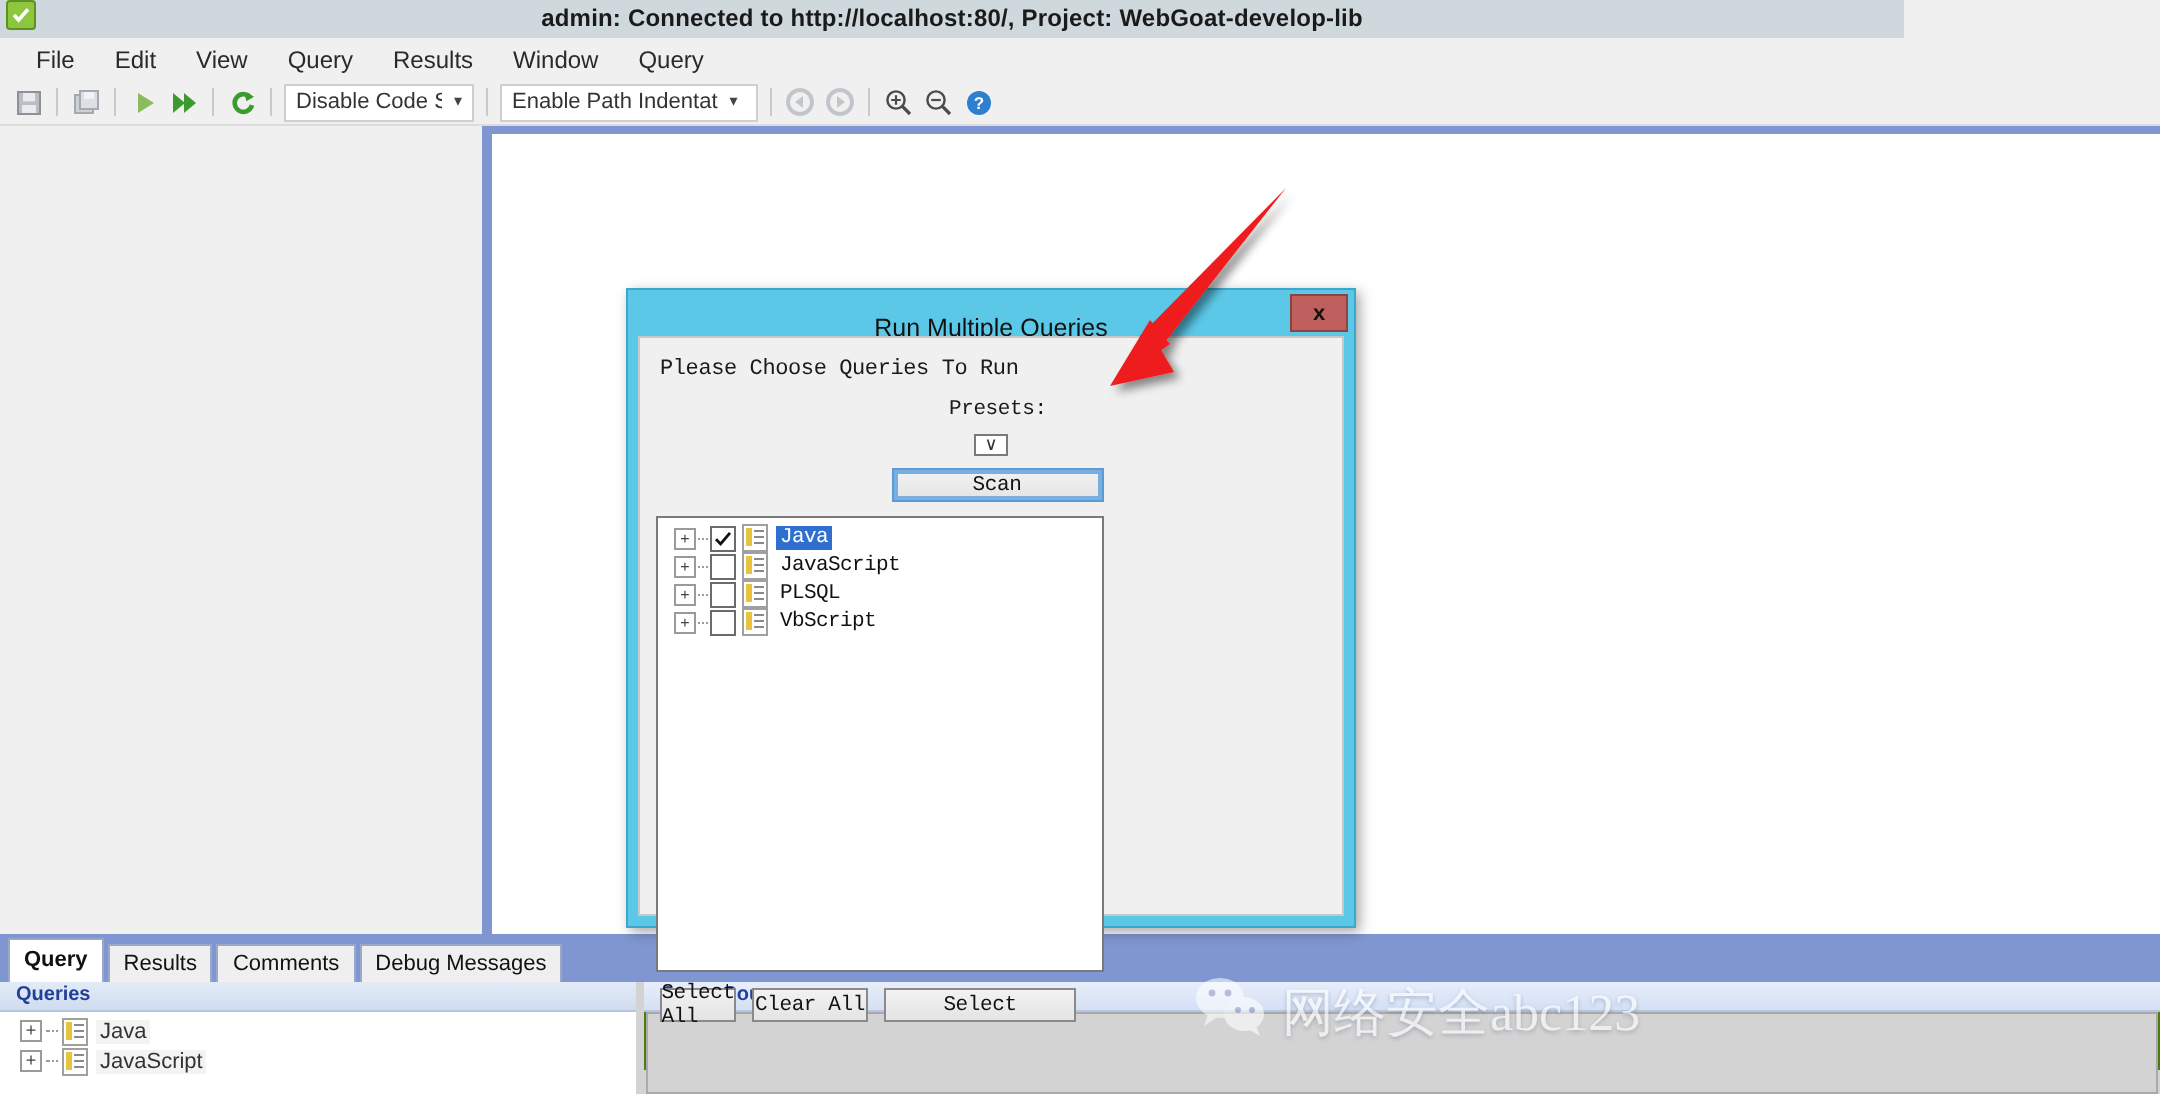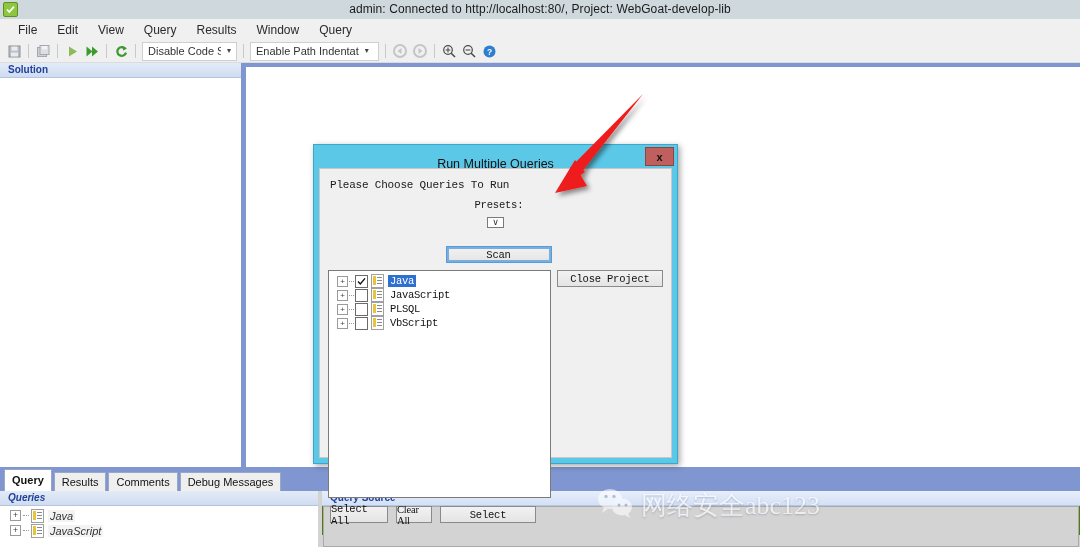--- a/index.html
+++ b/index.html
@@ -6,24 +6,24 @@
   body{
     width:1080px;height:547px;overflow:hidden;position:relative;
     font-family:"Liberation Sans",sans-serif;
     background:#ffffff;
     -webkit-font-smoothing:antialiased;
   }
   .app{position:absolute;inset:0;background:#f0f0f0;}
 
   
   .titlebar{
-    position:absolute;left:0;top:0;width:1080px;height:19px;
+    position:absolute;left:0;top:0;width:952px;height:19px;
     background:#cfd9dd;
     border-bottom:1px solid #b9c4c9;
-    display:flex;align-items:center;
+    display:flex;align-items:flex-start;font-weight:bold;
   }
   .app-icon{
     width:13px;height:13px;margin-left:3px;
     background:#8dc63f;border:1px solid #5e9220;border-radius:2px;
     display:flex;align-items:center;justify-content:center;
   }
   .app-icon svg{display:block;}
   .title-text{
     position:absolute;left:0;right:0;text-align:center;
     font-size:12px;color:#1a1a1a;line-height:19px;
@@ -96,21 +96,21 @@
   .btab.active{
     background:#ffffff;font-weight:bold;height:21px;line-height:21px;
   }
 
   
   .bottom-area{
     position:absolute;left:0;top:491px;width:1080px;height:56px;
     background:#d3d3d3;
   }
   .queries-pane{
-    position:absolute;left:0;top:0;width:318px;height:56px;background:#fff;font-style:italic;
+    position:absolute;left:0;top:0;width:318px;height:56px;background:#fff;
   }
   .qp-header{
     height:14px;background:linear-gradient(to bottom,#e3ebf7 0%,#cfdcf0 100%);
     border-bottom:1px solid #b6c6e0;
     font-size:10px;font-weight:bold;color:#21409a;padding-left:8px;line-height:14px;
   }
   .qp-body{background:#ffffff;height:42px;position:relative;padding-top:2px;}
   .tree-row{display:flex;align-items:center;height:15px;padding-left:10px;font-size:11px;color:#333;}
   .expander{
     width:9px;height:9px;border:1px solid #9a9a9a;background:#fff;
@@ -190,21 +190,21 @@
   }
   .preset-combo .carrow{font-size:9px;color:#333;line-height:1;}
   .btn{
     background:linear-gradient(to bottom,#f2f2f2 0%,#e4e4e4 100%);
     border:1px solid #8a8a8a;
     font-family:"Liberation Mono",monospace;
     font-size:10.5px;color:#111;letter-spacing:-0.2px;
     display:flex;align-items:center;justify-content:center;
     cursor:pointer;box-sizing:border-box;
   }
-  .btn.focused{outline:2px solid #79aee0;outline-offset:-3px;border-color:#5b9bd5;margin-top:12px;}
+  .btn.focused{outline:2px solid #79aee0;outline-offset:-3px;border-color:#5b9bd5;}
   .btn-scan{width:106px;height:17px;margin-left:6px;}
   .btn-close-proj{width:106px;height:17px;}
 
   .list-row{display:flex;margin-top:7px;gap:6px;}
   .treebox{
     width:224px;height:228px;background:#ffffff;border:1px solid #7a7a7a;
     box-sizing:border-box;padding:3px 0 0 4px;
   }
   .tb-row{display:flex;align-items:center;height:14px;padding-left:4px;}
   .tb-exp{
@@ -219,22 +219,22 @@
   }
   .tb-check svg{display:block;}
   .tb-label{
     font-size:10.5px;color:#111;font-family:"Liberation Mono",monospace;
     letter-spacing:-0.3px;padding:0 2px;
   }
   .tb-label.sel{background:#2f6fd0;color:#ffffff;}
   .side-btns{display:flex;flex-direction:column;gap:8px;padding-top:0px;}
   .dlg-footer{display:flex;gap:8px;margin-top:8px;padding-left:2px;}
   .btn-sm{height:17px;}
-  .btn-selall{width:58px;}
-  .btn-clearall{width:36px;font-family:Liberation Serif, serif;}
+  .btn-selall{width:38px;}
+  .btn-clearall{width:58px;}
   .btn-select{width:96px;}
 
   
   .arrow-anno{
     position:absolute;left:525px;top:88px;width:140px;height:115px;
     pointer-events:none;
   }
 
   
   .watermark{
@@ -346,24 +346,20 @@
       </svg>
     </div>
     <div class="tb-btn">
       <svg width="13" height="13" viewBox="0 0 13 13">
         <circle cx="6.5" cy="6.5" r="6" fill="#2f7fd0"></circle>
         <text x="6.5" y="9.6" font-size="8.5" fill="#ffffff" text-anchor="middle" font-family="Liberation Sans, sans-serif" font-weight="bold">?</text>
       </svg>
     </div>
   </div>
 
-  <div class="solution-pane">
-    <div class="pane-header">Solution</div>
-    <div class="pane-body"></div>
-  </div>
   <div class="vsplit"></div>
 
   <div class="editor-area">
     <div class="editor-inner"></div>
   </div>
 
   <div class="bottom-tabs">
     <div class="btab active">Query</div>
     <div class="btab">Results</div>
     <div class="btab">Comments</div>
@@ -445,23 +441,20 @@
 
           <div class="tb-row">
             <span class="tb-exp">+</span>
             <span class="tb-dots"></span>
             <span class="tb-check"></span>
             <span class="doc-icon"></span>
             <span class="tb-label">VbScript</span>
           </div>
 
         </div>
-        <div class="side-btns">
-          <div class="btn btn-close-proj">Close Project</div>
-        </div>
       </div>
 
       <div class="dlg-footer">
         <div class="btn btn-sm btn-selall">Select All</div>
         <div class="btn btn-sm btn-clearall">Clear All</div>
         <div class="btn btn-sm btn-select">Select</div>
       </div>
     </div>
   </div>
 

